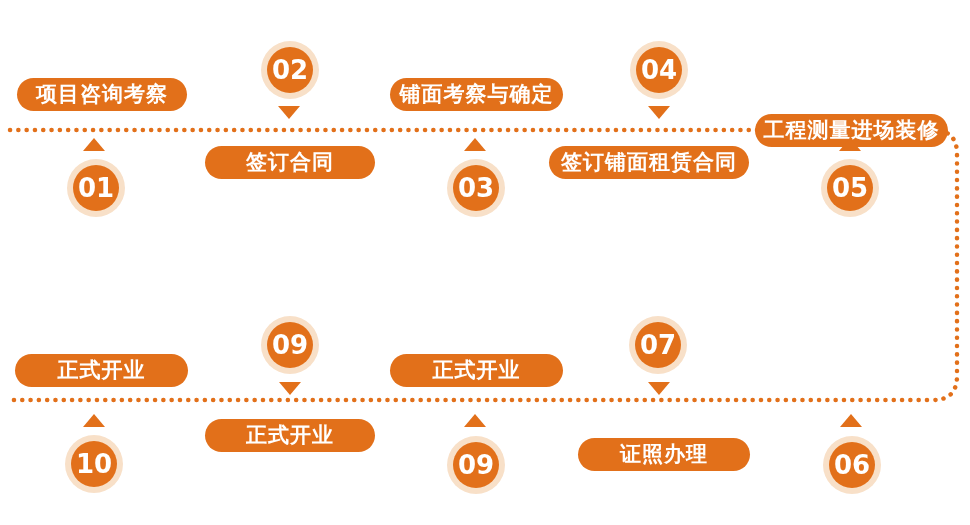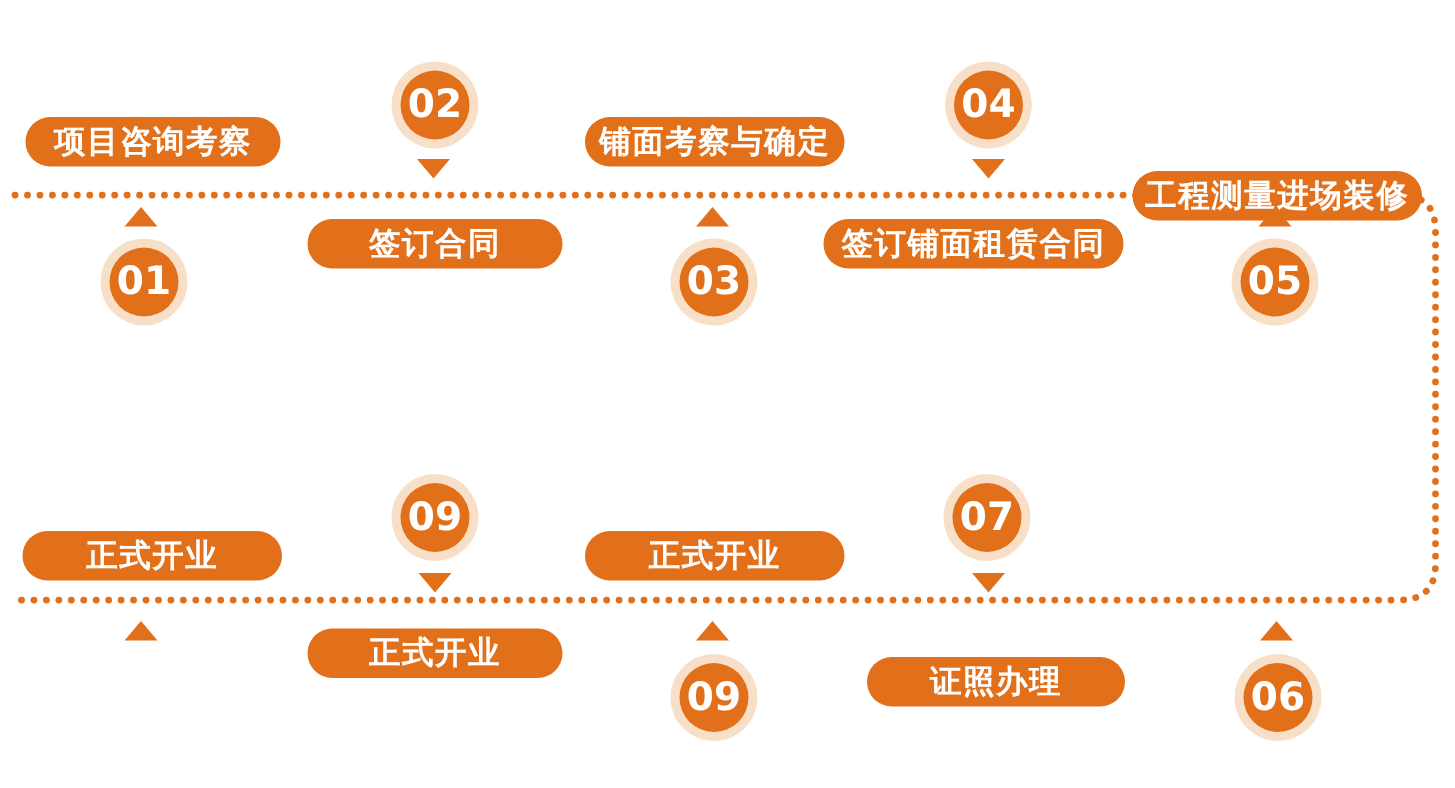--- a/index.html
+++ b/index.html
@@ -98,14 +98,15 @@
   <div class="pill" style="left:390px;top:354px;width:173px;">正式开业</div>
   <div class="tri tri-up" style="left:464px;top:414px;"></div>
   <div class="badge" style="left:453px;top:442px;">09</div>
 
   <div class="badge" style="left:267px;top:322px;">09</div>
   <div class="tri tri-down" style="left:279px;top:382px;"></div>
   <div class="pill" style="left:205px;top:419px;width:170px;">正式开业</div>
 
   <div class="pill" style="left:15px;top:354px;width:173px;">正式开业</div>
   <div class="tri tri-up" style="left:83px;top:414px;"></div>
+  <div class="badge" style="left:71px;top:441px;">10</div>
 
 </div>
 
 </body></html>

